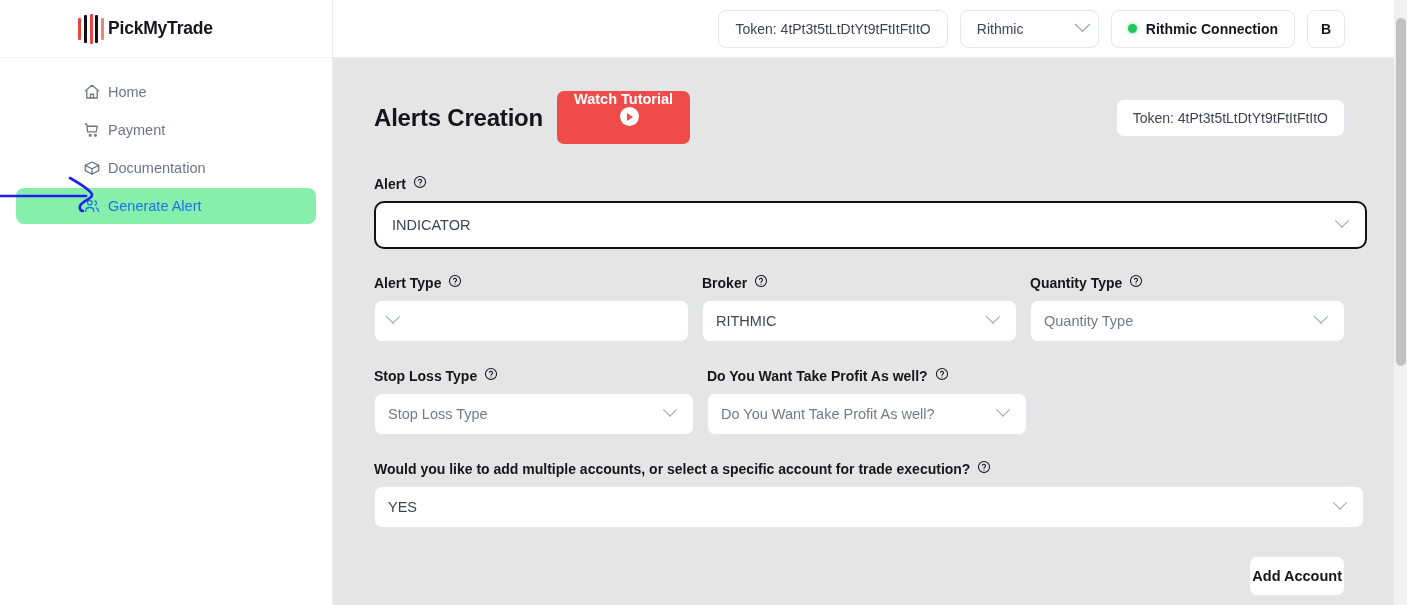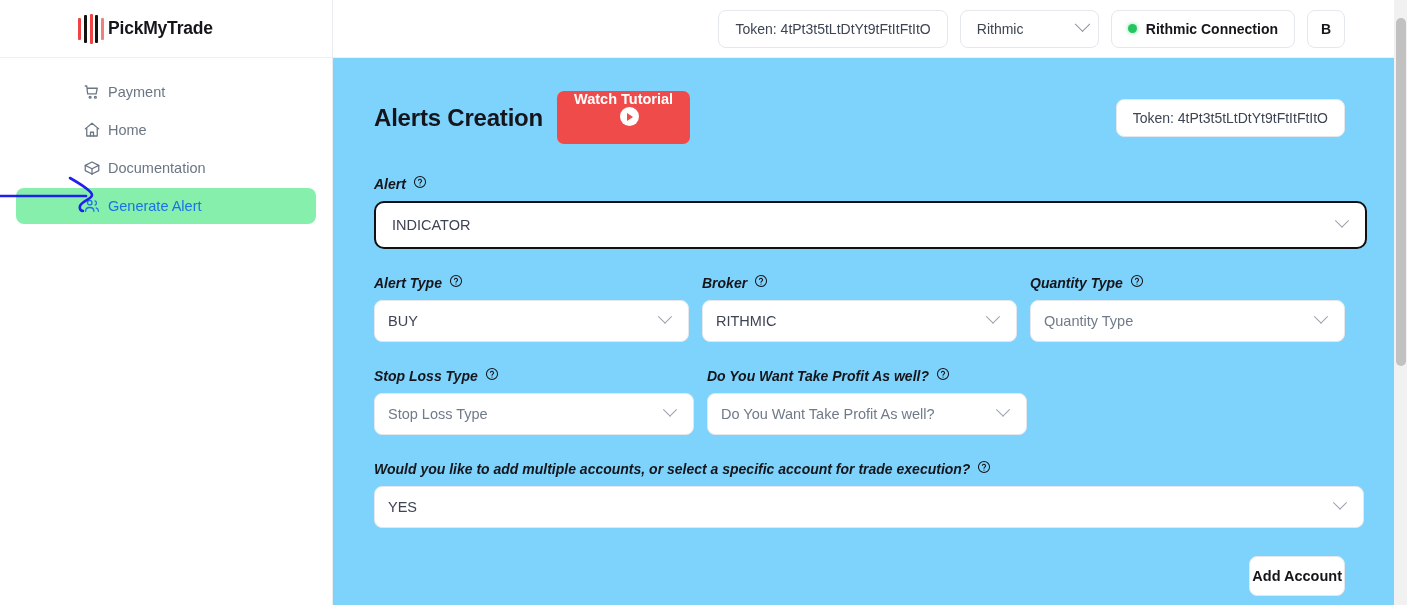--- a/index.html
+++ b/index.html
@@ -93,21 +93,21 @@
   .chev {
     display: inline-block; width: 11px; height: 11px; margin-left: 14px;
     border-right: 1.6px solid #8b93a1; border-bottom: 1.6px solid #8b93a1;
     transform: rotate(45deg) translate(-3px,-3px);
   }
 
   
   .main {
     position: absolute; left: 333px; top: 58px;
     width: 1074px; height: 547px;
-    background: #7dd3fc;
+    background: #e5e5e5;
     padding: 0 62px 0 41px;
     overflow: hidden;
   }
   .page-head {
     display: flex; align-items: center;
     margin-top: 33px;
   }
   .page-title {
     font-size: 24px; font-weight: bold; color: #15151b; letter-spacing: -0.2px;
   }
@@ -139,21 +139,20 @@
   }
   .head-right {
     margin-left: auto; display: flex; align-items: center;
   }
 
   
   .field-label {
     display: flex; align-items: center;
     font-size: 14px; font-weight: bold; color: #15151b;
     margin-bottom: 9px;
-    font-style: italic;
   }
   .q-ico { margin-left: 7px; display:inline-block; }
 
   .select-box {
     height: 42px;
     border: 1px solid #e4e7ec;
     border-radius: 8px;
     background: #fff;
     display: flex; align-items: center;
     padding: 0 13px 0 13px;
@@ -229,37 +228,37 @@
           <span class="bar b5"></span>
       </span>
       <span class="logo-text">PickMyTrade</span>
     </div>
 
     <nav class="nav">
 
       <div class="nav-item">
         <span class="nav-icon">
           <svg width="18" height="18" viewBox="0 0 24 24" fill="none" stroke="#6b7684" stroke-width="1.7" stroke-linecap="round" stroke-linejoin="round">
+            <path d="M3 10.5L12 3l9 7.5"></path>
+              <path d="M5 9.8V20h14V9.8"></path>
+              <path d="M10 20v-5h4v5"></path>
+          </svg>
+        </span>
+        <span class="nav-label">Home</span>
+      </div>
+
+      <div class="nav-item">
+        <span class="nav-icon">
+          <svg width="18" height="18" viewBox="0 0 24 24" fill="none" stroke="#6b7684" stroke-width="1.7" stroke-linecap="round" stroke-linejoin="round">
             <path d="M3 4h2l1.2 10.5h11.3L19 7H6"></path>
               <circle cx="9.5" cy="19" r="1.3"></circle>
               <circle cx="16.5" cy="19" r="1.3"></circle>
           </svg>
         </span>
         <span class="nav-label">Payment</span>
-      </div>
-
-      <div class="nav-item">
-        <span class="nav-icon">
-          <svg width="18" height="18" viewBox="0 0 24 24" fill="none" stroke="#6b7684" stroke-width="1.7" stroke-linecap="round" stroke-linejoin="round">
-            <path d="M3 10.5L12 3l9 7.5"></path>
-              <path d="M5 9.8V20h14V9.8"></path>
-              <path d="M10 20v-5h4v5"></path>
-          </svg>
-        </span>
-        <span class="nav-label">Home</span>
       </div>
 
       <div class="nav-item">
         <span class="nav-icon">
           <svg width="18" height="18" viewBox="0 0 24 24" fill="none" stroke="#6b7684" stroke-width="1.7" stroke-linecap="round" stroke-linejoin="round">
             <path d="M21 8.5l-9 4.5-9-4.5 9-4.5z"></path>
               <path d="M3 8.5v7l9 4.5 9-4.5v-7"></path>
               <path d="M12 13v7.5"></path>
           </svg>
         </span>
@@ -350,21 +349,20 @@
           <span>Alert Type</span>
           <span class="q-ico">
             <svg width="14" height="14" viewBox="0 0 24 24" fill="none" stroke="#15151b" stroke-width="1.8">
               <circle cx="12" cy="12" r="9.5"></circle>
               <path d="M9.3 9.2a2.8 2.8 0 015.4.9c0 1.9-2.7 2.2-2.7 4" stroke-linecap="round"></path>
               <circle cx="12" cy="17.3" r="1" fill="#15151b" stroke="none"></circle>
             </svg>
           </span>
         </div>
         <div class="select-box">
-          <span class="val">BUY</span>
           <span class="caret"></span>
         </div>
       </div>
 
       <div class="col3">
         <div class="field-label">
           <span>Broker</span>
           <span class="q-ico">
             <svg width="14" height="14" viewBox="0 0 24 24" fill="none" stroke="#15151b" stroke-width="1.8">
               <circle cx="12" cy="12" r="9.5"></circle>

